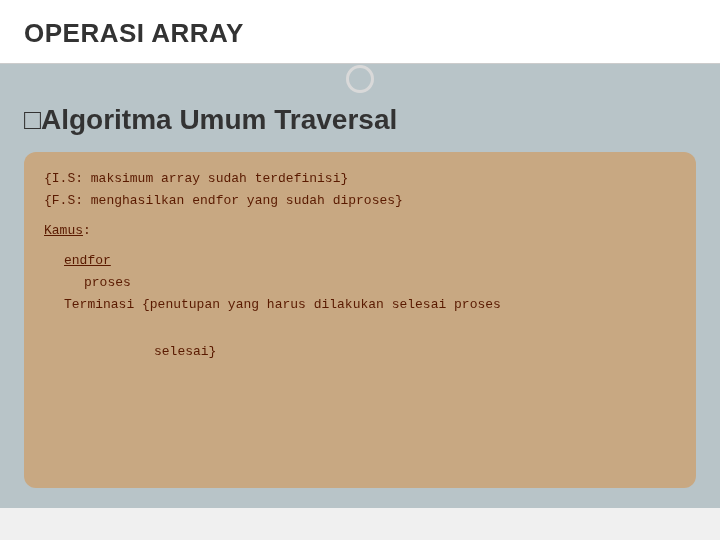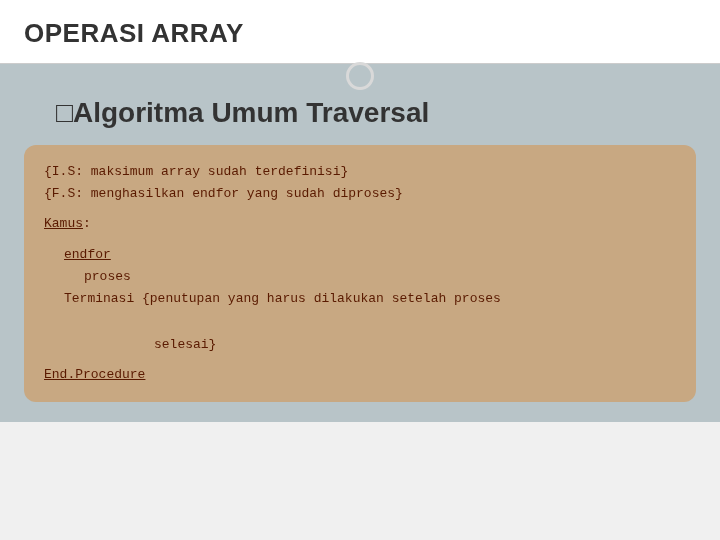--- a/index.html
+++ b/index.html
@@ -11,21 +11,21 @@
     body {
       width: 720px;
       height: 540px;
       background-color: #f0f0f0;
       font-family: Arial, sans-serif;
       overflow: hidden;
     }
 
     .page-container {
       width: 720px;
-      height: 422px;
+      height: 508px;
       background-color: #d9d9d9;
       display: flex;
       flex-direction: column;
     }
 
     .header-section {
       background-color: #ffffff;
       padding: 18px 24px 14px 24px;
       border-bottom: 1px solid #cccccc;
     }
@@ -64,21 +64,20 @@
       padding: 10px 24px 20px 24px;
       display: flex;
       flex-direction: column;
     }
 
     .subtitle {
       font-size: 28px;
       font-weight: bold;
       color: #333333;
       margin-bottom: 16px;
-      margin-left: 32px;
     }
 
     .code-box {
       background-color: #c8a882;
       border-radius: 12px;
       padding: 16px 20px;
       flex: 1;
       font-family: 'Courier New', Courier, monospace;
       font-size: 13px;
       color: #5a1a00;
@@ -133,22 +132,21 @@
       <span class="code-line">{F.S: menghasilkan endfor yang sudah diproses}</span>
 
       <span class="spacer"></span>
 
       <span class="code-line"><span class="underline">Kamus</span>:</span>
 
       <span class="spacer"></span>
 
       <span class="code-line indent-1"><span class="underline">endfor</span></span>
       <span class="code-line indent-2">proses</span>
-      <span class="code-line indent-1">Terminasi {penutupan yang harus dilakukan setelah proses</span>
+      <span class="code-line indent-1">Terminasi {penutupan yang harus dilakukan selesai proses</span>
       <span class="code-line" style="padding-left: 110px; margin-top: 24px;">selesai}</span>
 
       <span class="spacer"></span>
 
-      <span class="code-line"><span class="underline">End.Procedure</span></span>
 
     </div>
   </div>
 </div>
 
 </body></html>

